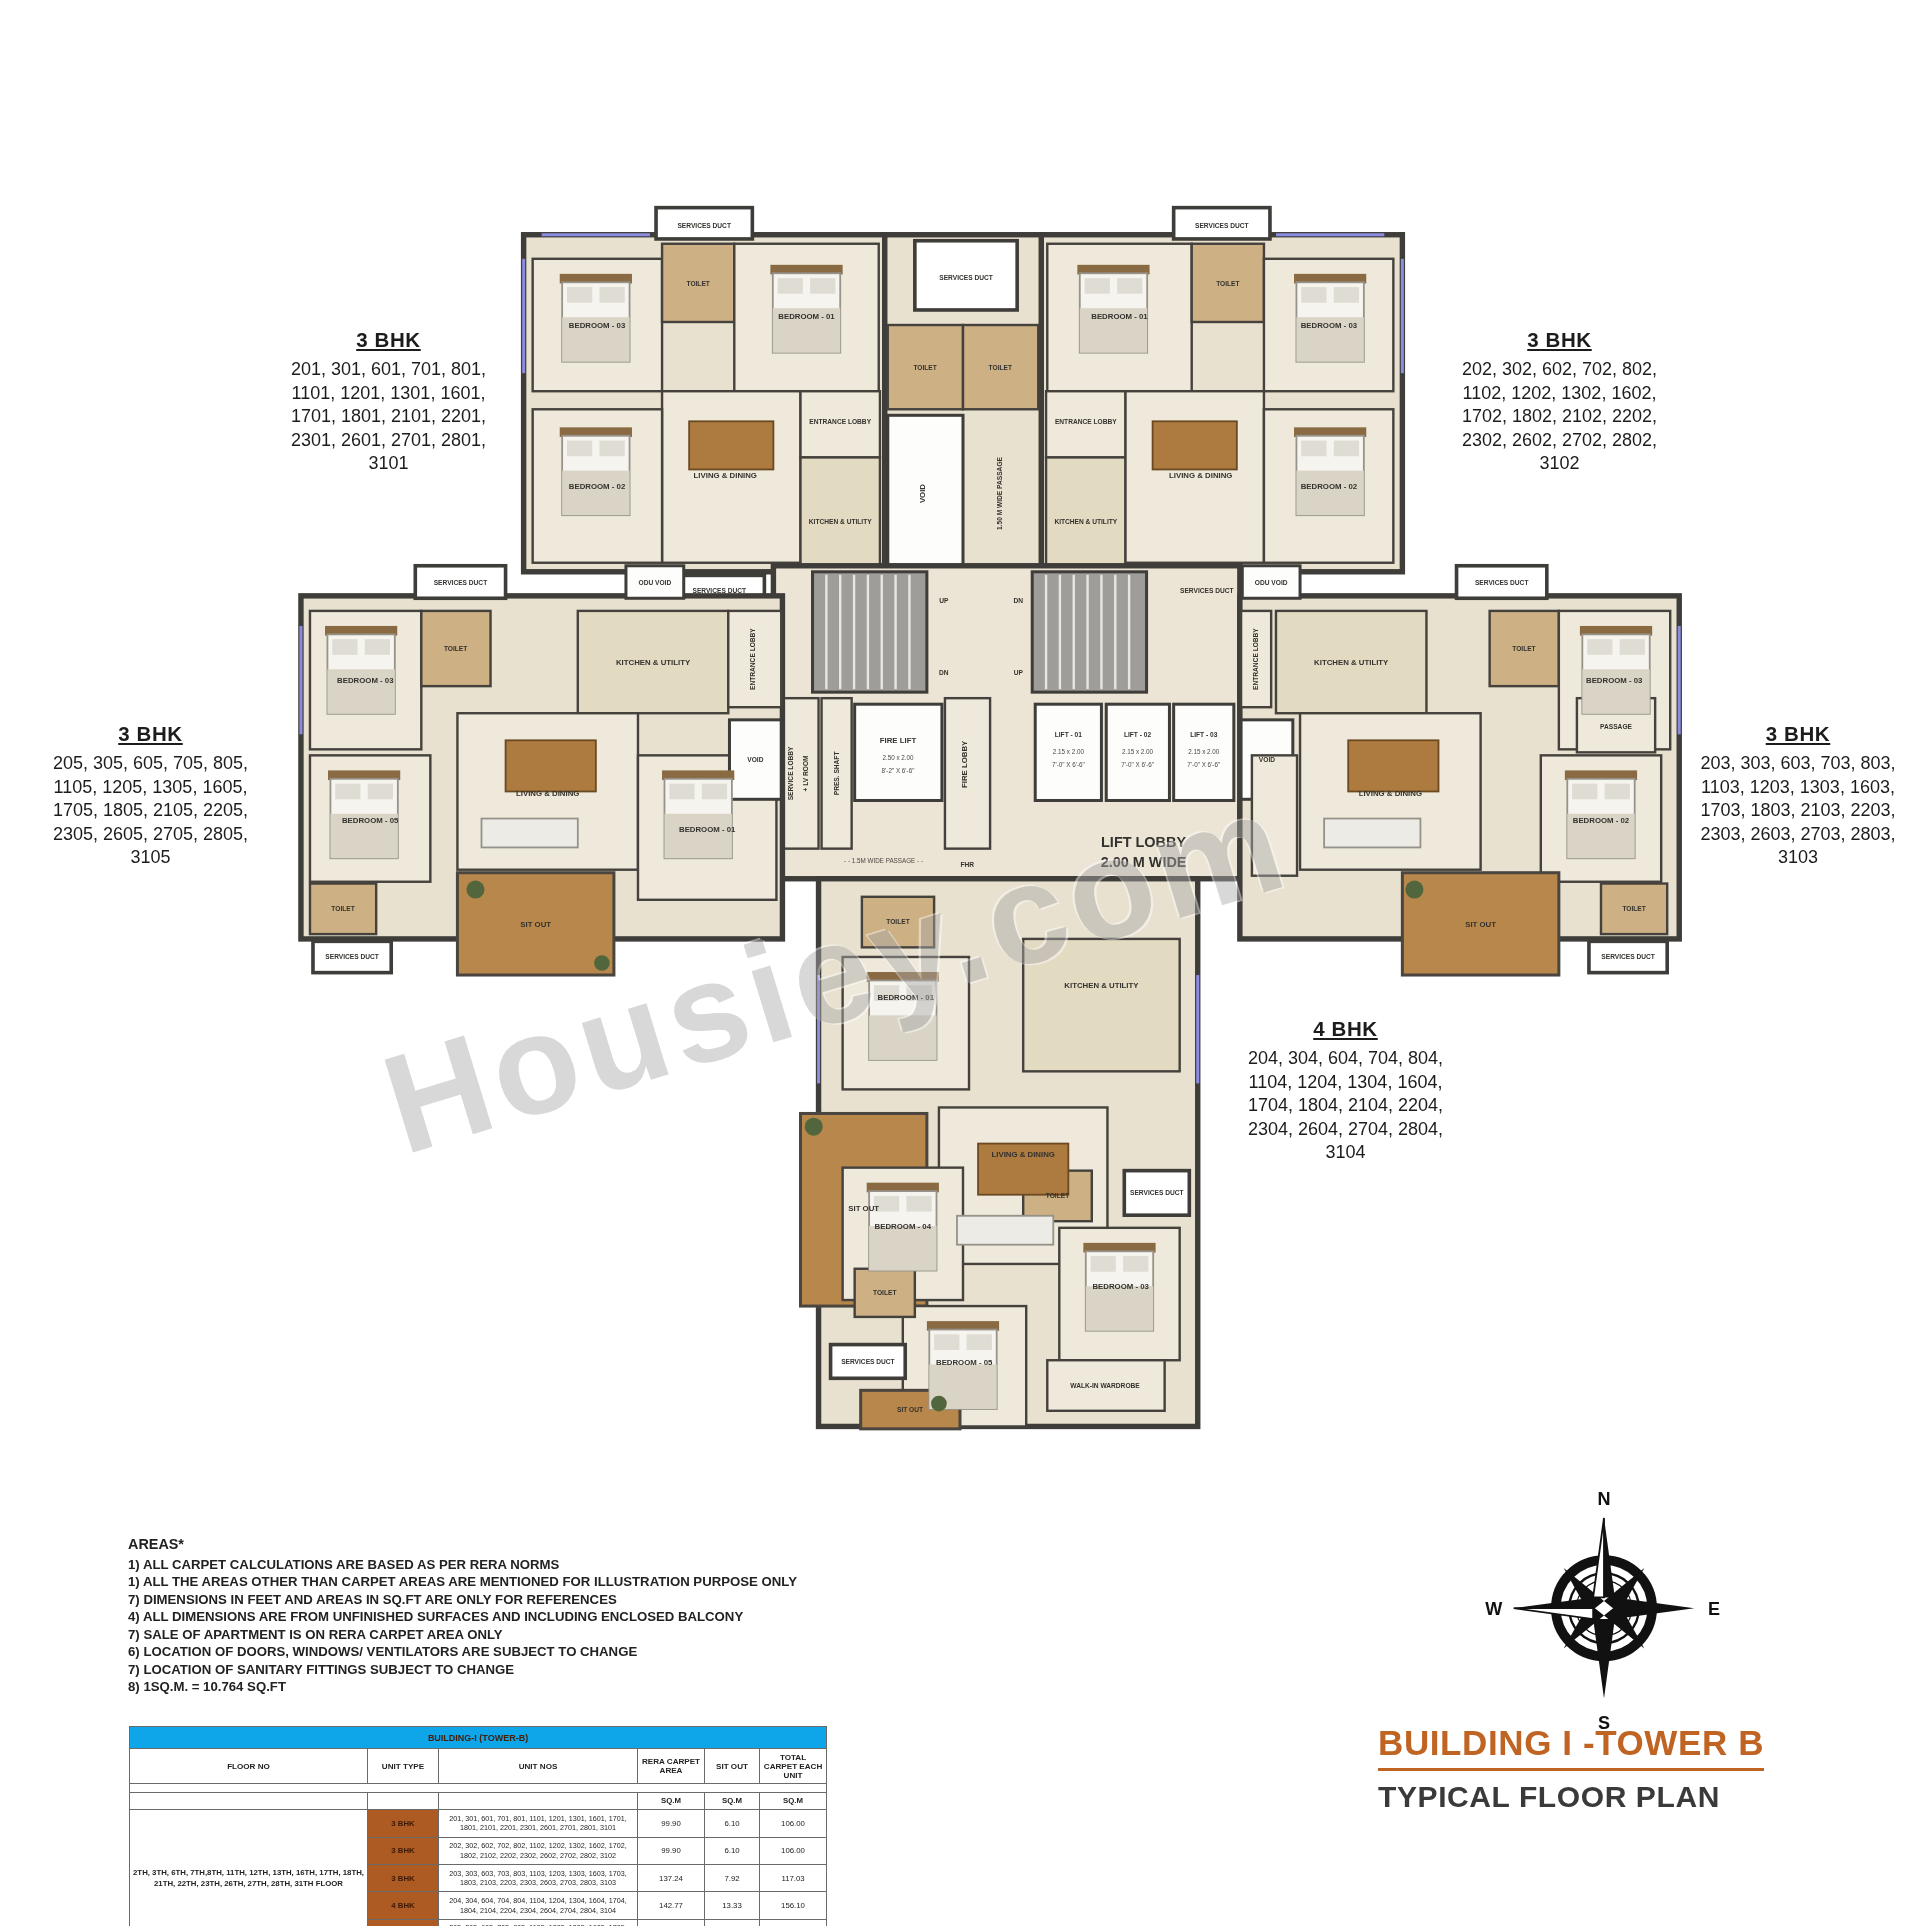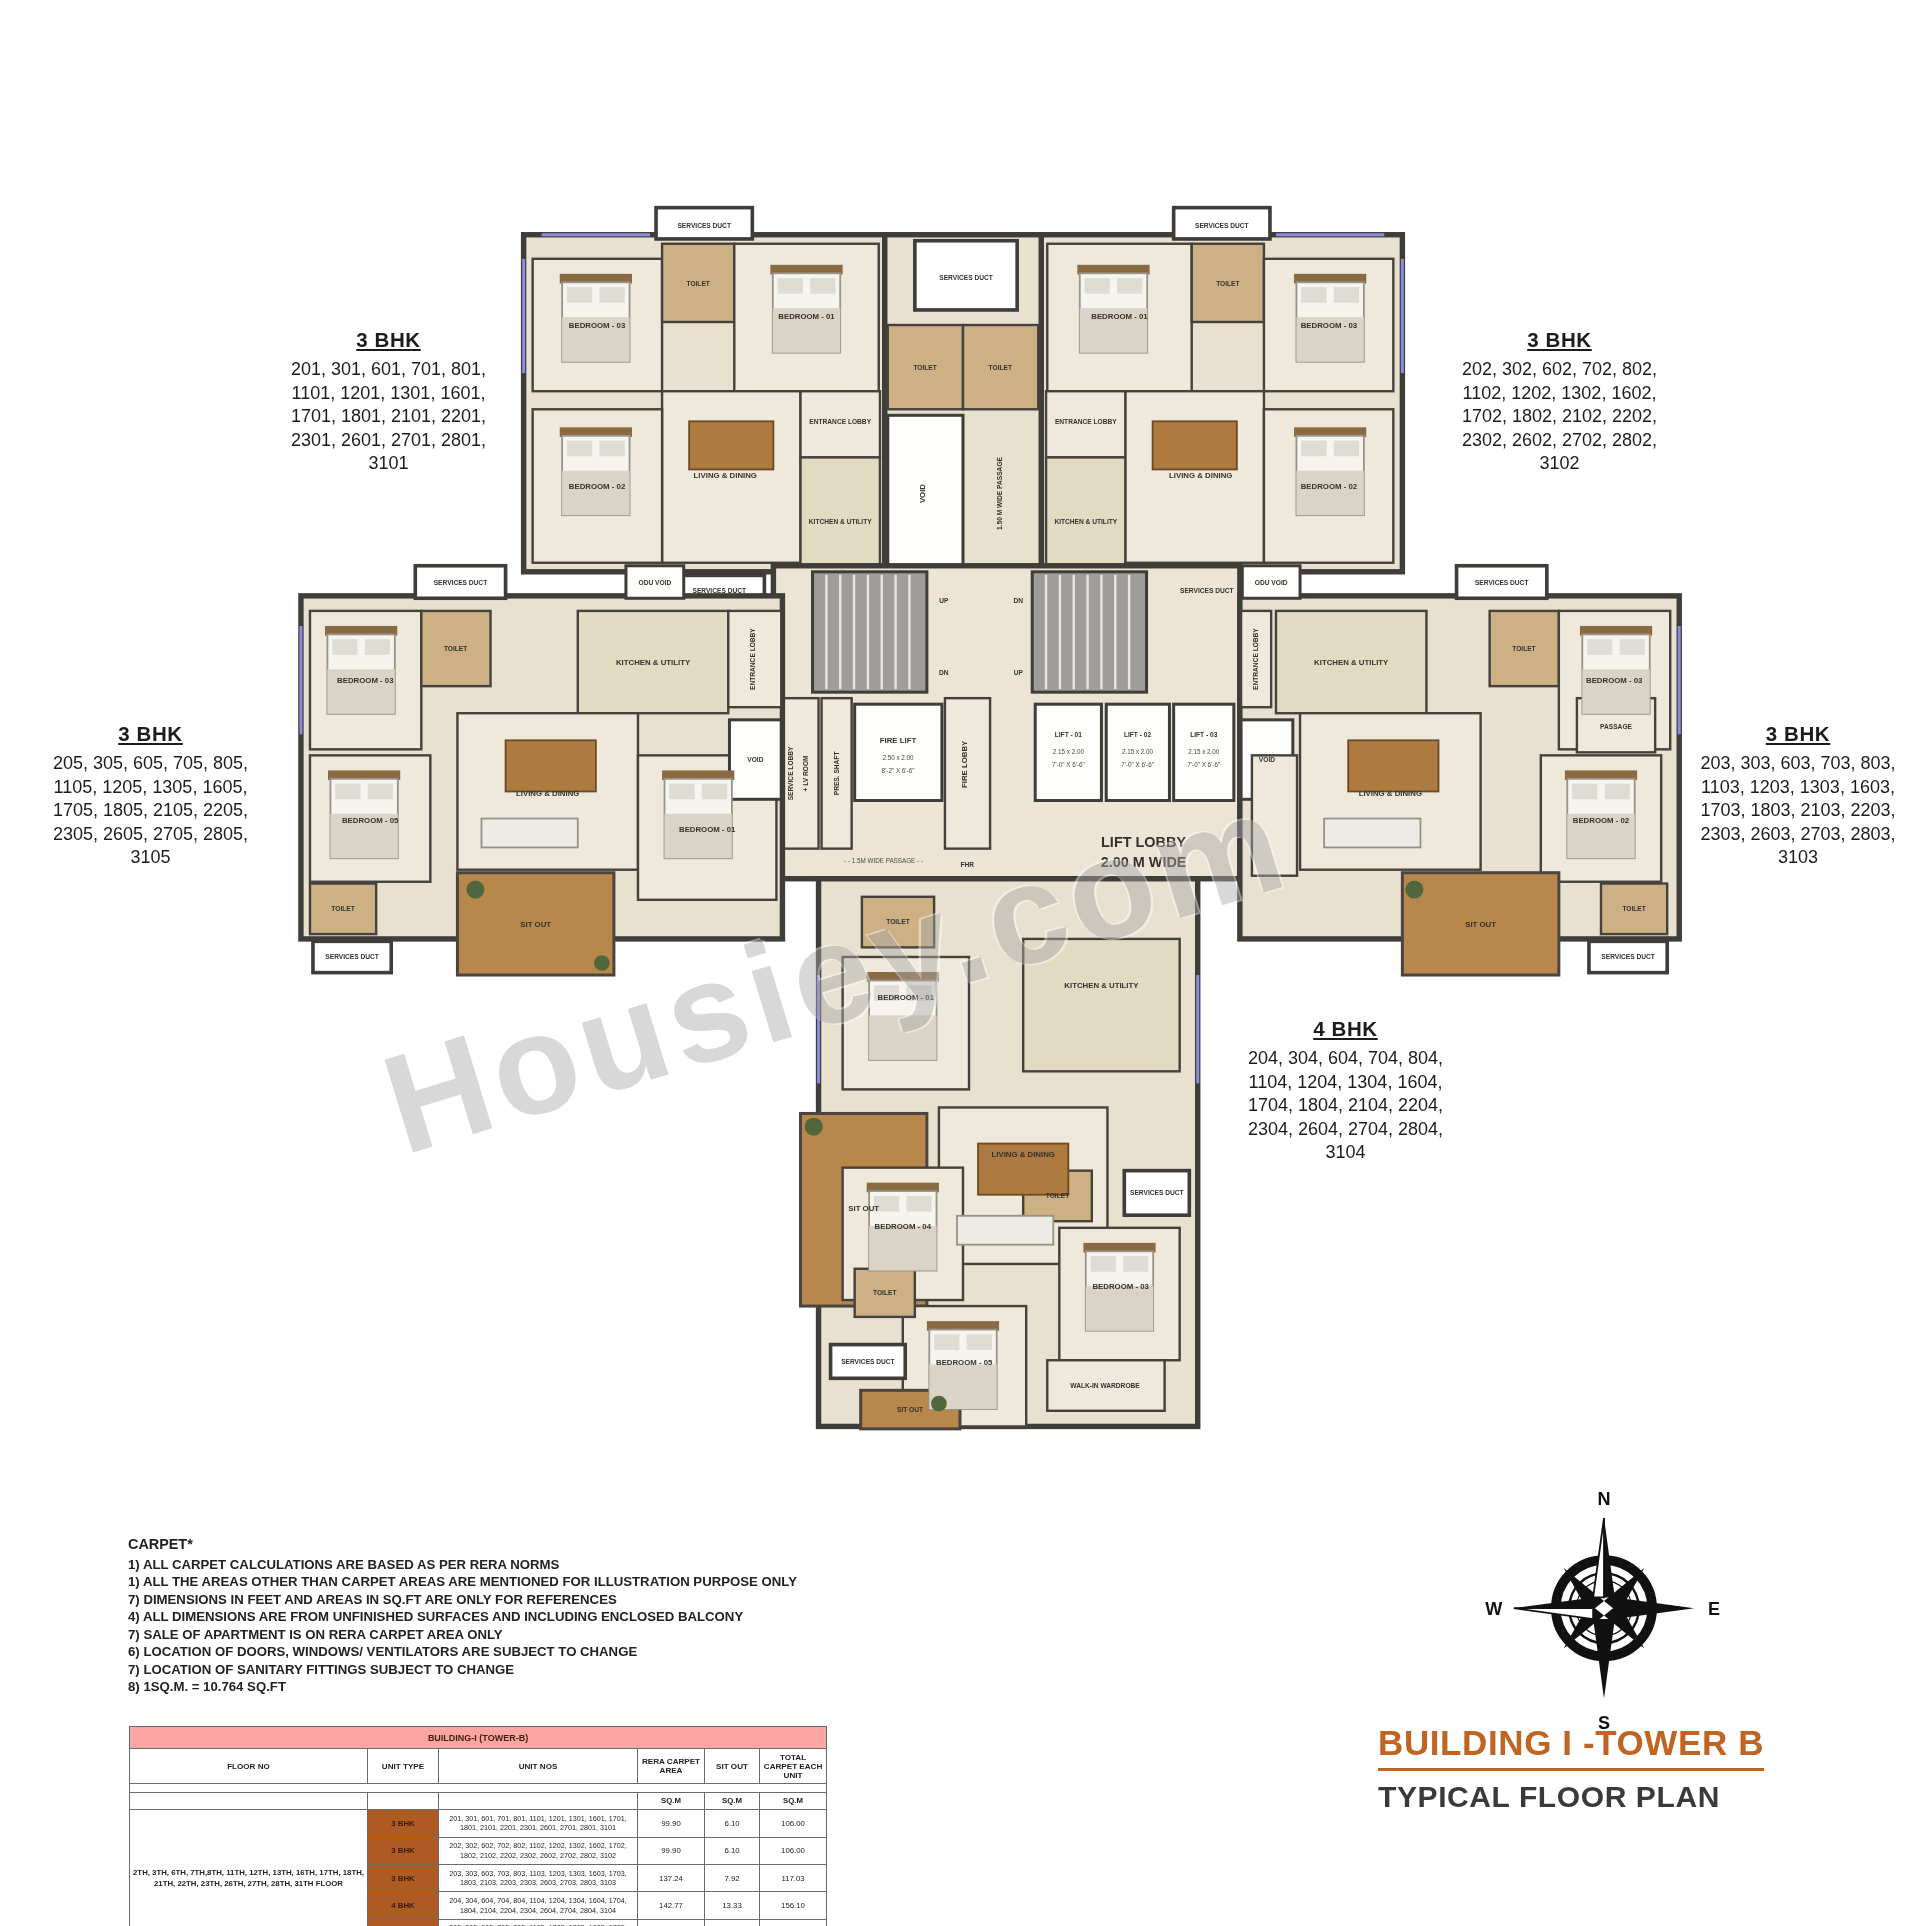--- a/index.html
+++ b/index.html
@@ -47,21 +47,21 @@
 
   
   .notes{position:absolute;left:128px;top:1536px;width:752px;color:#222;}
   .notes-title{font-size:14.4px;font-weight:bold;margin-bottom:3.6px;}
   .note-line{font-size:13.2px;font-weight:bold;line-height:17.5px;}
 
   
   table.areas{position:absolute;left:129px;top:1726px;width:698px;border-collapse:collapse;
       font-size:7.8px;color:#222;table-layout:fixed;}
   table.areas td{border:1.2px solid #6a6a6a;padding:1.2px 2.4px;text-align:center;vertical-align:middle;}
-  .t-title td{background:#fca5a5;color:#43200a;font-weight:bold;font-size:9px;height:19px;border-color:#8c4214;}
+  .t-title td{background:#0ea5e9;color:#43200a;font-weight:bold;font-size:9px;height:19px;border-color:#8c4214;}
   .t-head td{font-weight:bold;font-size:8.1px;height:31px;border-top:2.4px solid #6a6a6a;border-bottom:2.4px solid #6a6a6a;}
   .t-gap td{height:5.4px;border-bottom:1.8px solid #8a8a8a;}
   .t-sqm td{font-weight:bold;height:14.4px;}
   .t-row td{height:24px;}
   td.floorcell{font-weight:bold;font-size:7.8px;line-height:1.5;padding:0 8.4px;}
   td.utype{background:#ad5a23;color:#3c1a05;font-weight:bold;}
   td.unos{font-size:7.2px;line-height:1.35;text-align:center;}
 
   
   .ftitle{position:absolute;left:1378px;top:1723px;width:427px;text-align:left;}
@@ -376,21 +376,21 @@
 <div class="ulabel" style="left:1694px;top:722px;width:208px;">
   <div class="ult">3 BHK</div>
   <div class="ull">203, 303, 603, 703, 803, 1103, 1203, 1303, 1603, 1703, 1803, 2103, 2203, 2303, 2603, 2703, 2803, 3103</div>
 </div>
 <div class="ulabel" style="left:1237px;top:1017px;width:217px;">
   <div class="ult">4 BHK</div>
   <div class="ull">204, 304, 604, 704, 804, 1104, 1204, 1304, 1604, 1704, 1804, 2104, 2204, 2304, 2604, 2704, 2804, 3104</div>
 </div>
 
 <div class="notes">
-  <div class="notes-title">CARPET*</div>
+  <div class="notes-title">AREAS*</div>
   <div class="note-line">1) ALL CARPET CALCULATIONS ARE BASED AS PER RERA NORMS</div>
   <div class="note-line">1) ALL THE AREAS OTHER THAN CARPET AREAS ARE MENTIONED FOR ILLUSTRATION PURPOSE ONLY</div>
   <div class="note-line">7) DIMENSIONS IN FEET AND AREAS IN SQ.FT ARE ONLY FOR REFERENCES</div>
   <div class="note-line">4) ALL DIMENSIONS ARE FROM UNFINISHED SURFACES AND INCLUDING ENCLOSED BALCONY</div>
   <div class="note-line">7) SALE OF APARTMENT IS ON RERA CARPET AREA ONLY</div>
   <div class="note-line">6) LOCATION OF DOORS, WINDOWS/ VENTILATORS ARE SUBJECT TO CHANGE</div>
   <div class="note-line">7) LOCATION OF SANITARY FITTINGS SUBJECT TO CHANGE</div>
   <div class="note-line">8) 1SQ.M. = 10.764 SQ.FT</div>
 </div>
 

